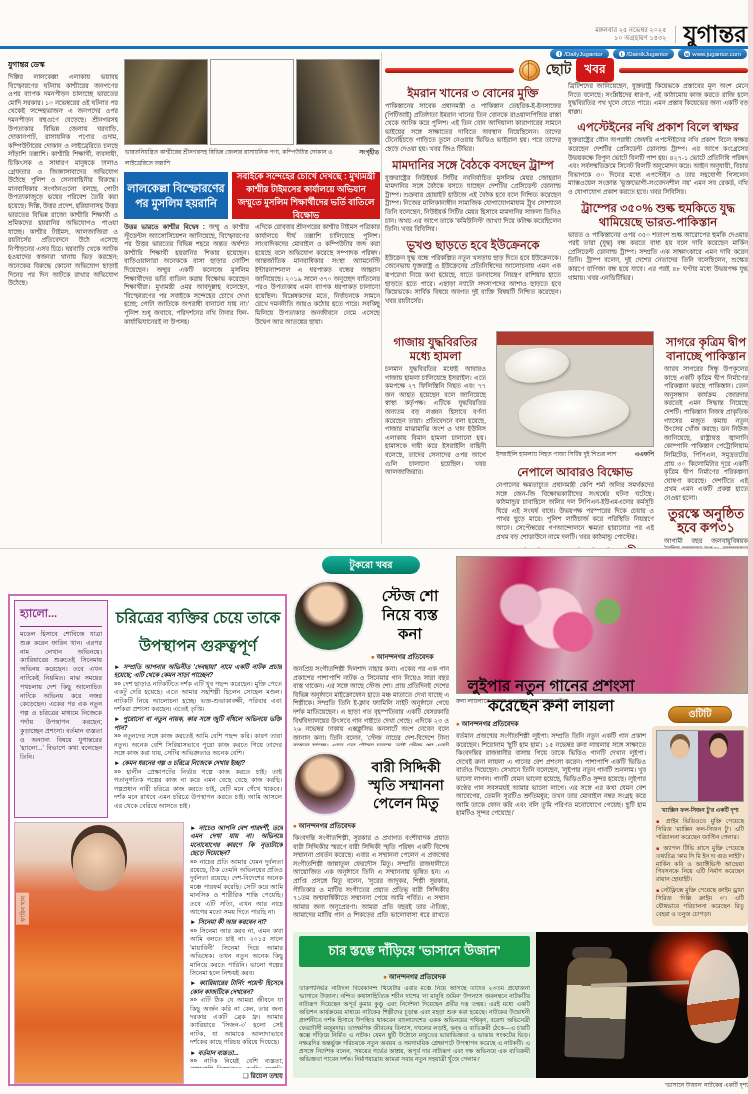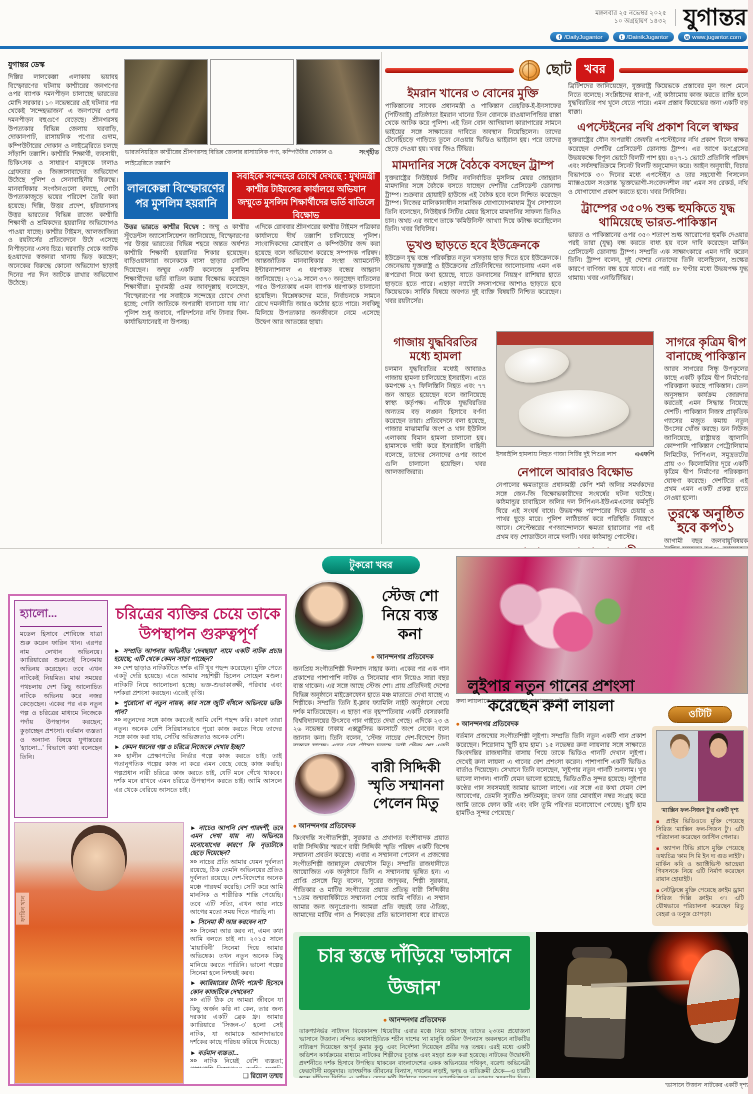--- a/index.html
+++ b/index.html
@@ -6,42 +6,42 @@
   html,body { background:#e9e7e2; }
   body { font-family:"Liberation Sans","DejaVu Sans",sans-serif; }
   .page { position:relative; width:753px; height:1094px; background:#fcfbf8; overflow:hidden; margin:0 auto; }
 
   
   .hd { position:absolute; left:10px; top:4px; right:6px; height:42px; }
   .hd-left { position:absolute; left:0; top:2px; display:flex; align-items:flex-end; gap:8px; }
   .pgno { color:#1b75bc; font-size:25px; font-weight:bold; line-height:30px; }
   .vbar { width:2px; height:30px; background:#1b75bc; }
   .secname { color:#1b75bc; font-size:30px; font-weight:800; line-height:32px; letter-spacing:1px; }
-  .hd-right { position:absolute; right:0; top:0; text-align:right; }
+  .hd-right { position:absolute; right:0; top:17px; text-align:right; }
   .hd-top { display:flex; align-items:center; justify-content:flex-end; gap:8px; }
   .dates { font-size:6.5px; color:#555; line-height:8.5px; text-align:right; border-right:1px solid #bbb; padding-right:8px; }
   .logo { font-size:23px; font-weight:800; color:#0d0d0d; letter-spacing:0; line-height:26px; }
   .pills { display:flex; gap:4px; justify-content:flex-end; margin-top:2px; }
   .pill { background:linear-gradient(#3e95d6,#155c9c); color:#fff; font-size:6px; line-height:10px; border-radius:6px; padding:0 6px; display:flex; align-items:center; gap:2px; }
   .pill .ic { width:6px; height:6px; border-radius:50%; background:#fff; color:#155c9c; font-size:5px; line-height:6px; text-align:center; font-weight:bold; }
   .hrule { position:absolute; left:0; top:46px; width:753px; height:3px; background:#1b6fb8; }
   .vsep { position:absolute; background:#d4d2cc; width:1px; }
 
   
   .small { font-size:6.4px; line-height:8.6px; text-align:justify; color:#1d1d1d; overflow:hidden; }
   .byline { font-size:7.5px; font-weight:bold; color:#111; margin-bottom:2px; }
   .byline2 { font-size:6.6px; font-weight:bold; color:#222; margin:2px 0; }
   .byline2 .dot { color:#d86a10; }
   .cap { font-size:6px; color:#333; }
 
   
   .kash { position:absolute; left:8px; top:52px; width:372px; height:494px; overflow:hidden; }
   .kash h1 { font-size:31px; line-height:41px; font-weight:800; color:#0a0a0a; text-align:center; }
   .k-body { display:flex; gap:6px; margin-top:7px; height:398px; }
-  .k-c1 { width:110px; overflow:hidden; }
+  .k-c1 { width:110px; overflow:hidden;font-family:Liberation Serif, serif; }
   .k-main { flex:1; overflow:hidden; }
   .k-photos { display:flex; gap:2px; height:86px; }
   .ph { flex:1; border:1px solid #999; }
   .ph1 { background:linear-gradient(115deg,#5a5038 0%,#7d6f4e 30%,#463d2a 55%,#6b5c3e 80%,#2f291c 100%); }
   .ph2 { background:linear-gradient(100deg,#3c3a30 0%,#83755a 25%,#4c4austin 50%,#6d6148 70%,#35302a 100%),linear-gradient(#4c463a,#6d6148); }
   .ph3 { background:linear-gradient(75deg,#2e2a22 0%,#5d5340 35%,#837154 60%,#3a332a 100%); }
   .k-cap { display:flex; justify-content:space-between; gap:6px; padding:2px 1px 3px; }
   .k-boxes { display:flex; gap:4px; height:47px; margin-bottom:4px; }
   .box-blue { width:104px; background:#1667b2; color:#fff; font-weight:800; font-size:11px; line-height:15px; text-align:center; display:flex; align-items:center; justify-content:center; padding:2px; }
   .box-red { flex:1; background:#cf1717; color:#fff; text-align:center; display:flex; flex-direction:column; justify-content:center; padding:2px; }
@@ -80,21 +80,21 @@
   .an-title { font-size:32px; font-weight:800; line-height:32px; letter-spacing:1px; }
   .an-t1 { color:#f26f21; }
   .an-t2 { color:#1b75bc; }
   .an-mail { font-size:6.5px; color:#333; line-height:8.5px; padding-bottom:3px; }
 
   .hellobox { position:absolute; left:8px; top:594px; width:279px; height:492px; border:2px solid #cf6db4; background:#fff; overflow:hidden; }
   .hb-strip { position:absolute; left:4px; top:4px; width:94px; height:218px; background:#f8eef7; border:1px solid #a64fa0; padding:4px 5px; overflow:hidden; }
   .hb-strip h4 { color:#8c2f8c; font-size:11px; font-weight:800; border-bottom:1px solid #8c2f8c; padding-bottom:2px; margin-bottom:3px; }
   .hb-strip p { font-size:6.3px; line-height:8.8px; text-align:justify; color:#222; }
   .iv-top { position:absolute; left:104px; top:8px; width:168px; height:214px; overflow:hidden; }
-  .iv-top h2 { color:#be185d; font-size:15.5px; line-height:20px; font-weight:800; text-align:center; margin-bottom:3px; }
+  .iv-top h2 { color:#14532d; font-size:15.5px; line-height:28px; font-weight:800; text-align:center; margin-bottom:3px; }
   .qa .q { font-size:6.3px; line-height:8.4px; font-weight:bold; font-style:italic; color:#111; text-align:justify; margin-top:2px; }
   .qa .a { font-size:6.3px; line-height:8.4px; text-align:justify; color:#1d1d1d; }
   .farin { position:absolute; left:4px; top:226px; width:170px; height:262px; border:1px solid #d8a8cc; background:linear-gradient(180deg,#efe0d6 0%,#e8cdbb 14%,#e3754a 26%,#df5f28 40%,#ef8b3c 58%,#e06326 78%,#f0974a 100%); overflow:hidden; }
   .farin:before { content:""; position:absolute; left:58px; top:10px; width:52px; height:58px; border-radius:50% 50% 45% 45%; background:radial-gradient(circle at 45% 40%,#f3d3b4,#caa184 75%,#8c5e43); box-shadow:0 -6px 0 2px #4a3226; }
   .farin-name { position:absolute; left:1px; top:70px; writing-mode:vertical-rl; transform:rotate(180deg); font-size:6px; color:#7a4a2a; background:rgba(255,255,255,.55); padding:3px 1px; }
   .iv-col2 { position:absolute; left:180px; top:226px; width:93px; height:260px; overflow:hidden; display:flex; flex-direction:column; }
   .iv-credit { text-align:right; font-size:6.6px; font-weight:bold; color:#222; margin-top:2px; }
 
   .tukro { position:absolute; left:293px; top:556px; width:156px; height:370px; overflow:hidden; }
   .tk-badge { width:98px; height:18px; margin:0 auto 4px; background:linear-gradient(#16b39a,#027a66); color:#fff; font-size:9.5px; font-weight:800; border-radius:9px; display:flex; align-items:center; justify-content:center; }
@@ -115,21 +115,21 @@
   .ott-box { margin-top:3px; background:#f2e2c9; border-radius:4px; padding:4px; height:200px; overflow:hidden; }
   .ott-ph { height:72px; border:1px solid #999; background:linear-gradient(90deg,#cdd3d8 0 48%,#8d3b68 48% 100%); position:relative; }
   .ott-ph:before { content:""; position:absolute; left:14px; top:8px; width:18px; height:20px; border-radius:50%; background:#e8c3a2; box-shadow:0 -4px 0 1px #7a5a3a; }
   .ott-ph:after { content:""; position:absolute; right:16px; top:7px; width:17px; height:20px; border-radius:50%; background:#e2b693; box-shadow:0 -4px 0 1px #2e2018; }
   .ott-cap { font-size:5.8px; font-weight:bold; color:#333; text-align:center; margin:3px 0; }
   .ott-li { font-size:5.9px; line-height:7.9px; text-align:justify; color:#1d1d1d; margin-bottom:3px; }
   .ott-li:before { content:"■ "; color:#c01818; font-size:5px; }
 
   .theater { position:absolute; left:293px; top:932px; width:455px; height:146px; background:#e3f1e0; border-radius:3px; overflow:hidden; display:flex; }
   .th-left { width:243px; padding:4px 6px; overflow:hidden; }
-  .th-h2 { background:#149a49; color:#fff; font-size:19px; font-weight:800; text-align:center; padding:5px 4px; border-radius:2px; margin-bottom:4px; }
+  .th-h2 { background:#149a49; color:#fff; font-size:13px; font-weight:800; text-align:center; padding:5px 4px; border-radius:2px; margin-bottom:4px; }
   .th-ph { flex:1; margin:0; position:relative; background:#0d0a08; overflow:hidden; }
   .th-ph .glow { position:absolute; left:52%; top:-14px; width:90px; height:90px; border-radius:50%; background:radial-gradient(circle,#ff5a2a 0 12%,#8a1a06 40%,transparent 70%); }
   .th-ph .man { position:absolute; left:14%; top:18%; width:60px; height:100px; background:linear-gradient(#6b5a40 0 28%,#d8cdb0 28% 60%,#5a5248 60%); border-radius:14px 14px 4px 4px; transform:rotate(2deg); }
   .th-ph .hat { position:absolute; left:17%; top:10%; width:40px; height:12px; background:#4a4038; border-radius:6px; }
   .th-ph .gun { position:absolute; left:26%; top:34%; width:46%; height:4px; background:#b8ad98; transform:rotate(-2deg); }
   .th-ph .puppet { position:absolute; right:4%; top:12%; width:52px; height:92px; background:linear-gradient(160deg,#e8e2d4 0 55%,#c24e20 55% 75%,#e0d8c8 75%); border-radius:40% 60% 30% 50%; transform:rotate(12deg); opacity:.9; }
   .th-cap { position:absolute; left:293px; top:1080px; width:455px; text-align:right; }
 
   .edge { position:absolute; right:0; top:0; width:5px; height:1094px; background:linear-gradient(#f3dede,#eccaca); }
 </style>

